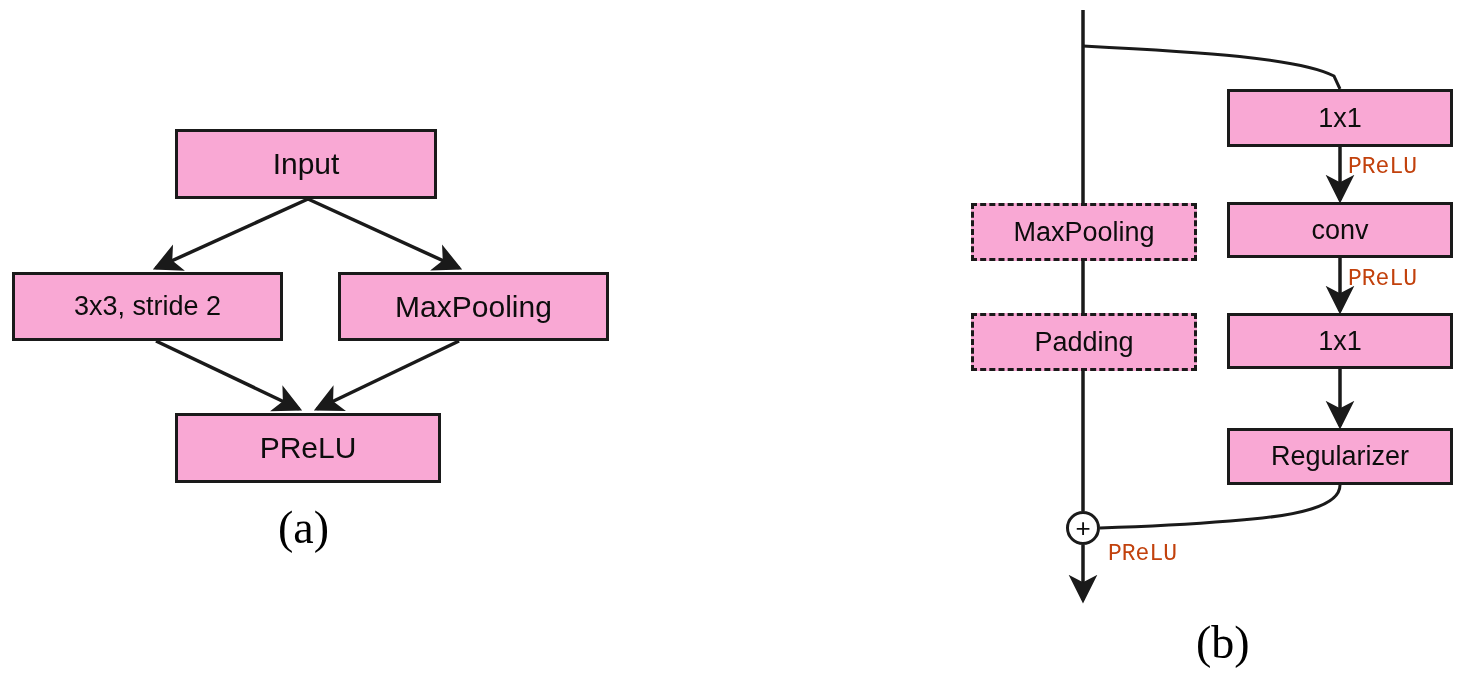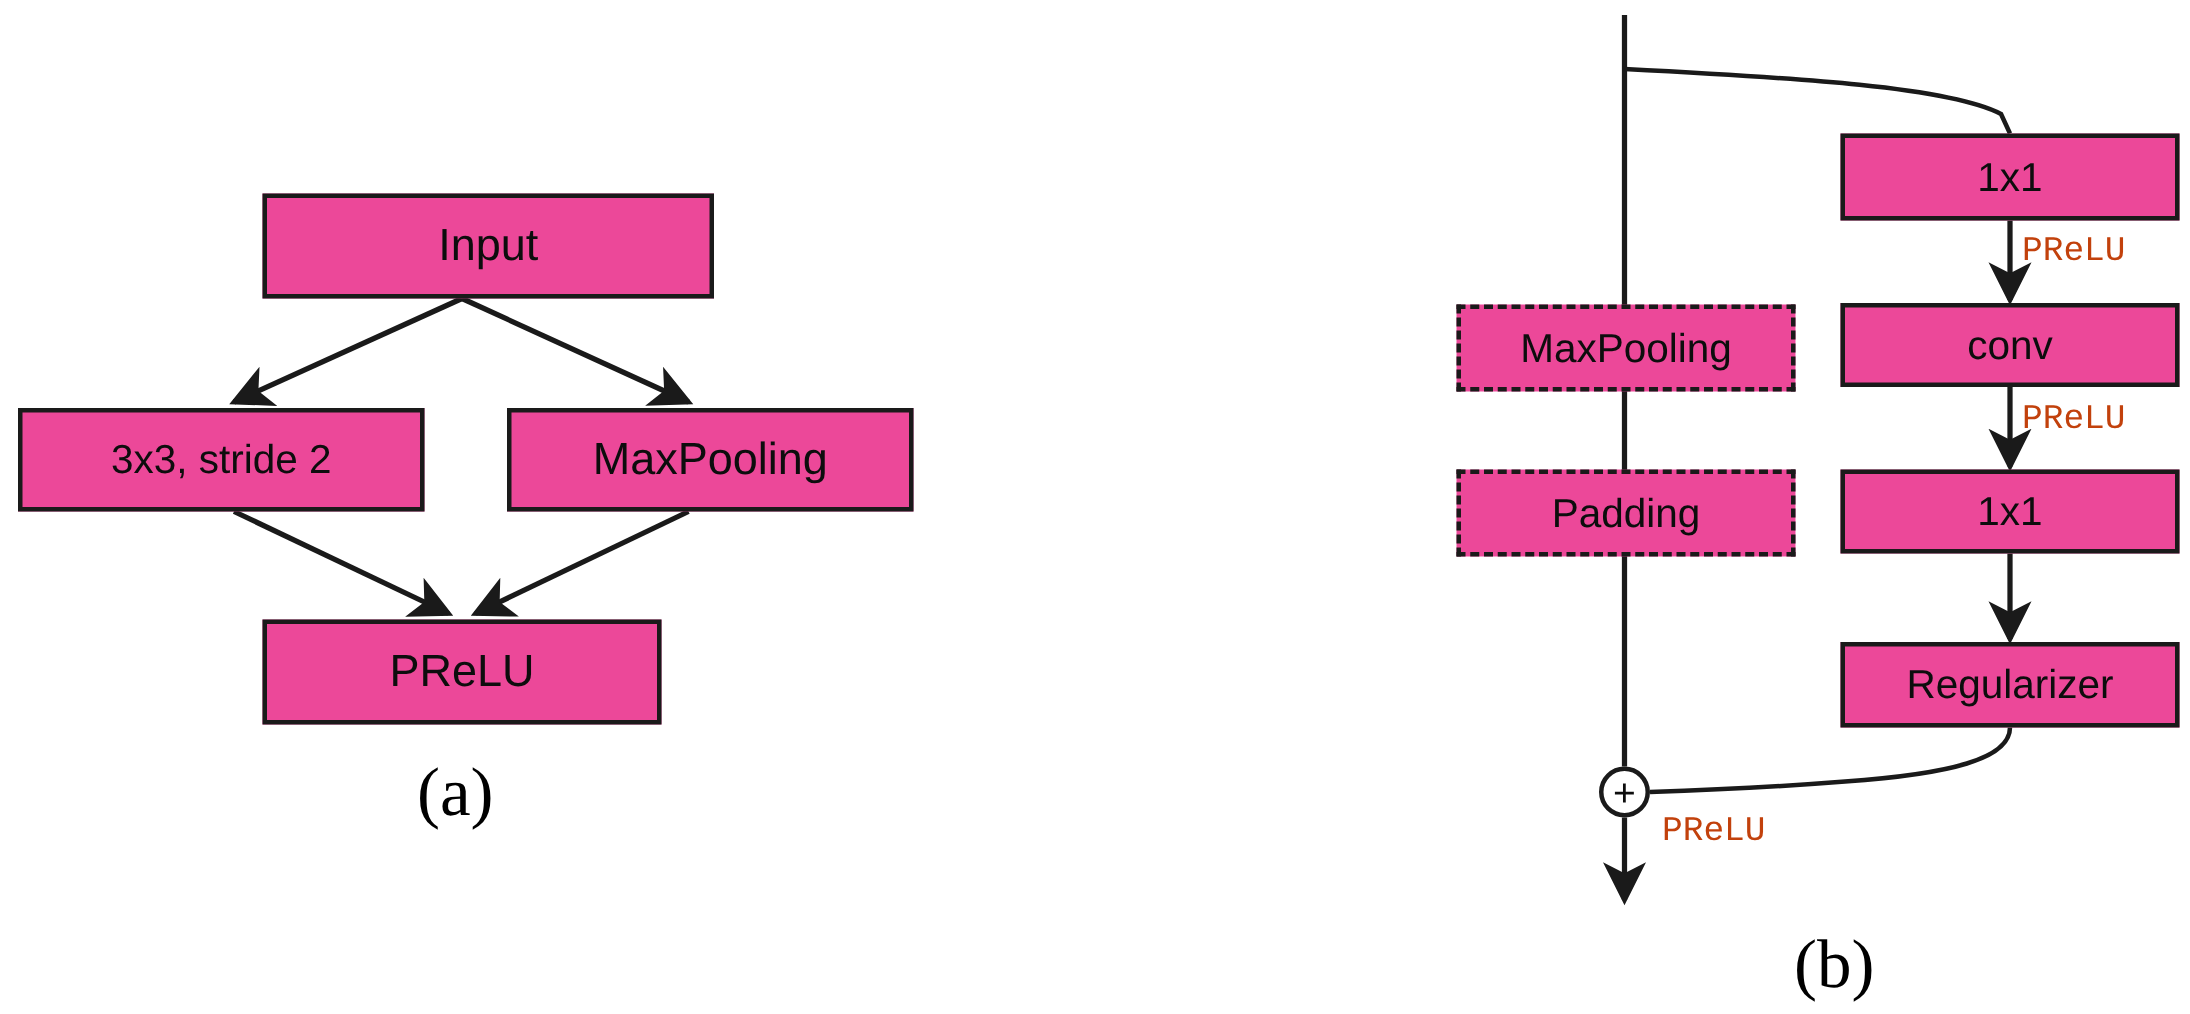--- a/index.html
+++ b/index.html
@@ -22,21 +22,21 @@
   svg.layer {
     position: absolute;
     left: 0;
     top: 0;
     width: 1460px;
     height: 676px;
   }
   .node-box {
     position: absolute;
     box-sizing: border-box;
-    background: #ec4899;
+    background: #f9a8d4;
     border: 3px solid #1a1a1a;
     display: flex;
     align-items: center;
     justify-content: center;
     color: #0d0d0d;
     font-family: "Liberation Sans", sans-serif;
     font-weight: 400;
     line-height: 1;
     z-index: 3;
   }
@@ -74,21 +74,21 @@
     font-size: 26px;
     color: #0d0d0d;
     z-index: 5;
   }
 </style>
 </head>
 <body>
 
 <div id="figure">
 
-  <div class="node-box" style="left:175px; top:129px; width:301px; height:70px; font-size:30px;">
+  <div class="node-box" style="left:175px; top:129px; width:262px; height:70px; font-size:30px;">
     <span>Input</span>
   </div>
 
   <div class="node-box" style="left:12px; top:272px; width:271px; height:69px; font-size:27px;">
     <span>3x3, stride 2</span>
   </div>
 
   <div class="node-box" style="left:338px; top:272px; width:271px; height:69px; font-size:30px;">
     <span>MaxPooling</span>
   </div>

